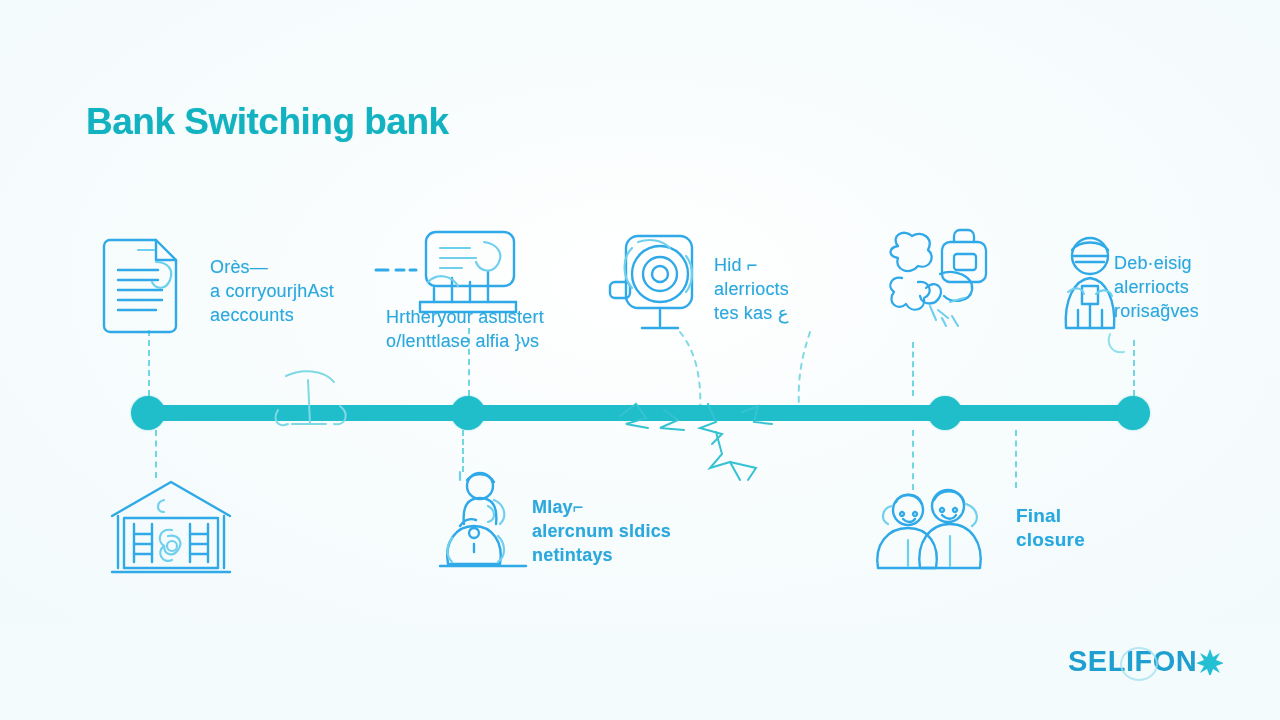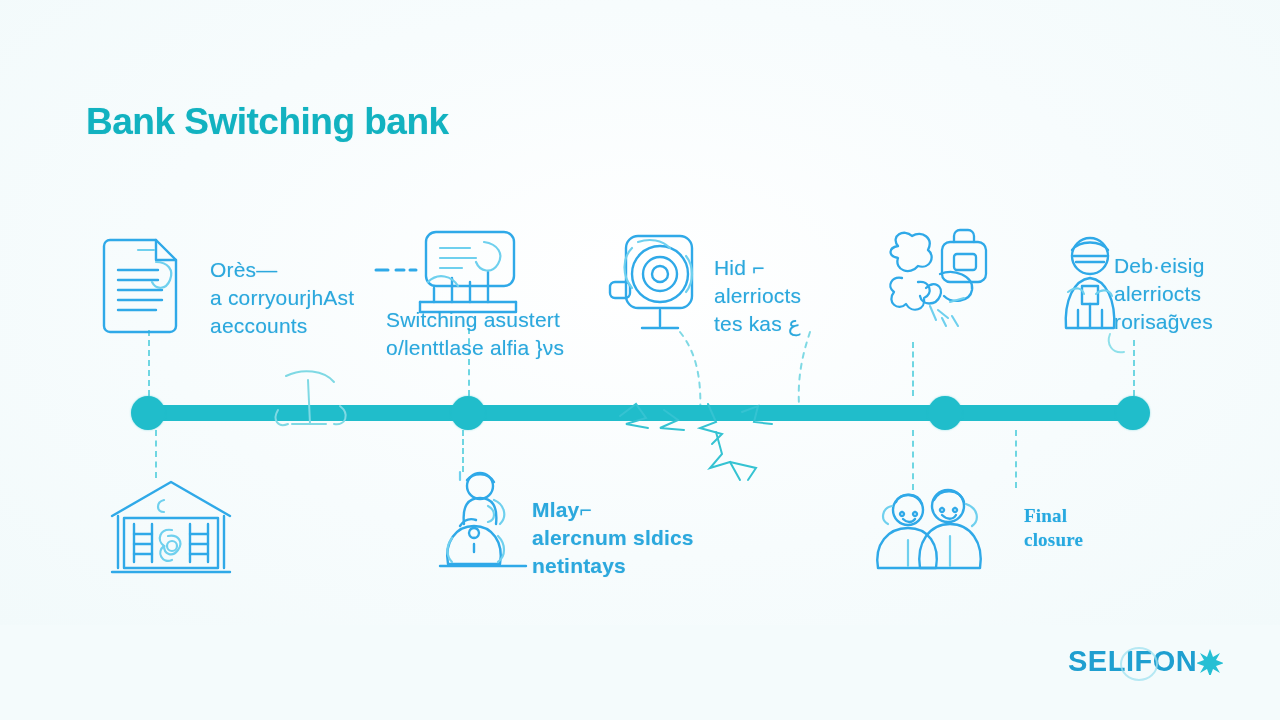--- a/index.html
+++ b/index.html
@@ -61,21 +61,21 @@
   
   .cluster {
     position: absolute;
   }
   .icon-box {
     position: absolute;
   }
   .cap {
     position: absolute;
     color: #2ca8dd;
-    font-size: 21px;
+    font-size: 18px;
     line-height: 1.33;
     font-weight: 500;
     letter-spacing: 0.2px;
     white-space: pre-line;
     text-shadow: 0 0 1px rgba(44,168,221,0.35);
   }
   .cap.legible {
     color: #27a9e0;
     font-weight: bold;
     font-size: 19px;
@@ -191,21 +191,21 @@
         <path d="M6 74 h96"></path>
         <path d="M20 74 v-14 M38 74 v-24 M56 74 v-20 M74 74 v-30"></path>
         <path d="M6 74 v10 h96 v-10"></path>
       </g>
       <g fill="none" stroke="#6fd0ee" stroke-width="2.2" stroke-linecap="round">
         <path d="M26 20 h30 M26 30 h36 M26 40 h22"></path>
         <path d="M70 14 C 84 16, 90 26, 84 36 C 78 46, 66 44, 62 34"></path>
         <path d="M14 54 C 24 44, 38 48, 44 58"></path>
       </g>
     </svg>
-    <div class="cap" style="left:-28px; top:78px; width:200px;">Switching asustert
+    <div class="cap" style="left:-28px; top:78px; width:200px;">Hrtheryour asustert
 o/lenttlase alfia }νs</div>
   </div>
 
   <div class="cluster" style="left:608px; top:232px;">
     <svg class="icon-box" width="100" height="108" viewBox="0 0 100 108" style="left:0; top:0;">
       <g fill="none" stroke="#2fa9e8" stroke-width="2.4" stroke-linecap="round" stroke-linejoin="round">
         <rect x="18" y="4" width="66" height="72" rx="12"></rect>
         <circle cx="52" cy="42" r="28"></circle>
         <circle cx="52" cy="42" r="17"></circle>
         <circle cx="52" cy="42" r="8"></circle>
@@ -321,21 +321,21 @@
         <path d="M76 22 a2 2 0 1 0 0.01 0 M89 22 a2 2 0 1 0 0.01 0"></path>
         <path d="M76 29 C 81 34, 87 34, 90 29"></path>
         <path d="M54 82 C 50 56, 64 38, 84 38 C 104 38, 118 56, 114 82 z"></path>
       </g>
       <g fill="none" stroke="#6fd0ee" stroke-width="2.2" stroke-linecap="round">
         <path d="M26 20 C 16 22, 14 34, 22 38"></path>
         <path d="M100 18 C 112 22, 114 34, 106 40"></path>
         <path d="M42 54 v26 M84 50 v30"></path>
       </g>
     </svg>
-    <div class="cap legible" style="left:158px; top:18px; width:150px;font-family:Liberation Serif, serif;">Final
+    <div class="cap legible" style="left:150px; top:18px; width:150px;">Final
 closure</div>
   </div>
 
   <div id="logo">
     <span id="logo-text">SELIFON</span>
     <svg id="logo-mark" viewBox="0 0 26 26">
       <g fill="#25bfd4">
         <path d="M13 0 l3 8 l7 -4 l-4 7 l8 3 l-8 3 l4 7 l-7 -4 l-3 8 l-3 -8 l-7 4 l4 -7 l-8 -3 l8 -3 l-4 -7 l7 4 z"></path>
       </g>
     </svg>

